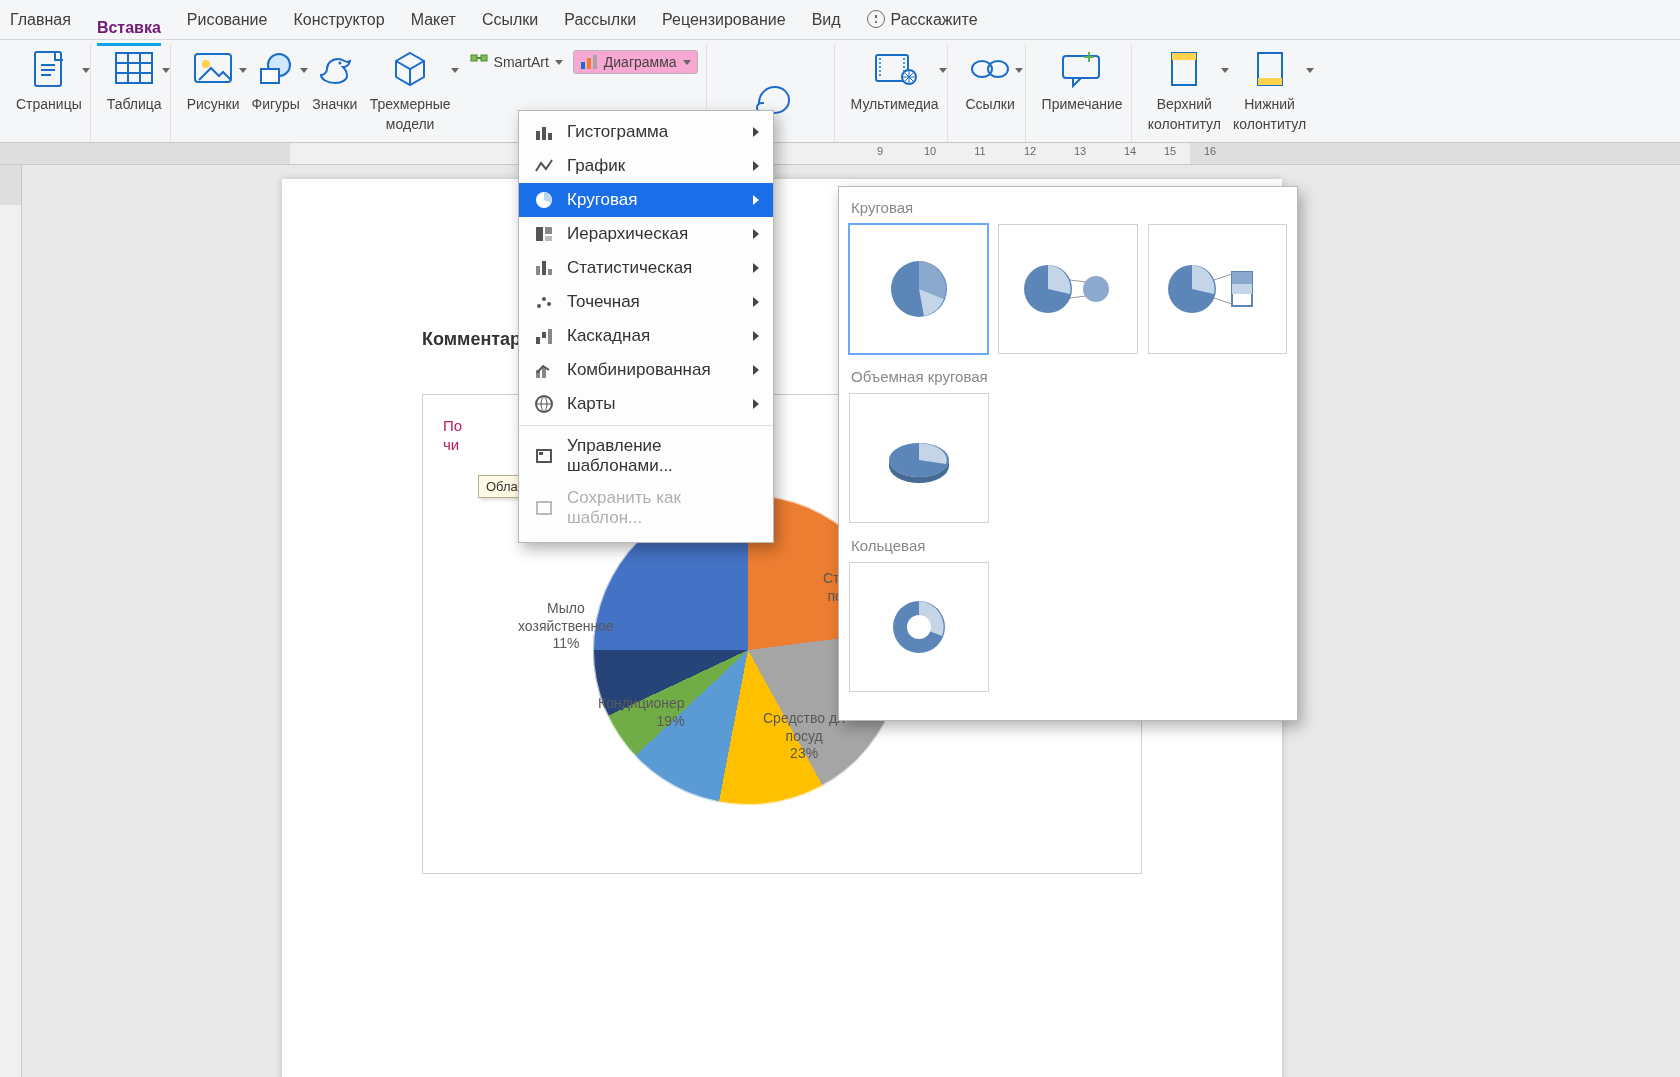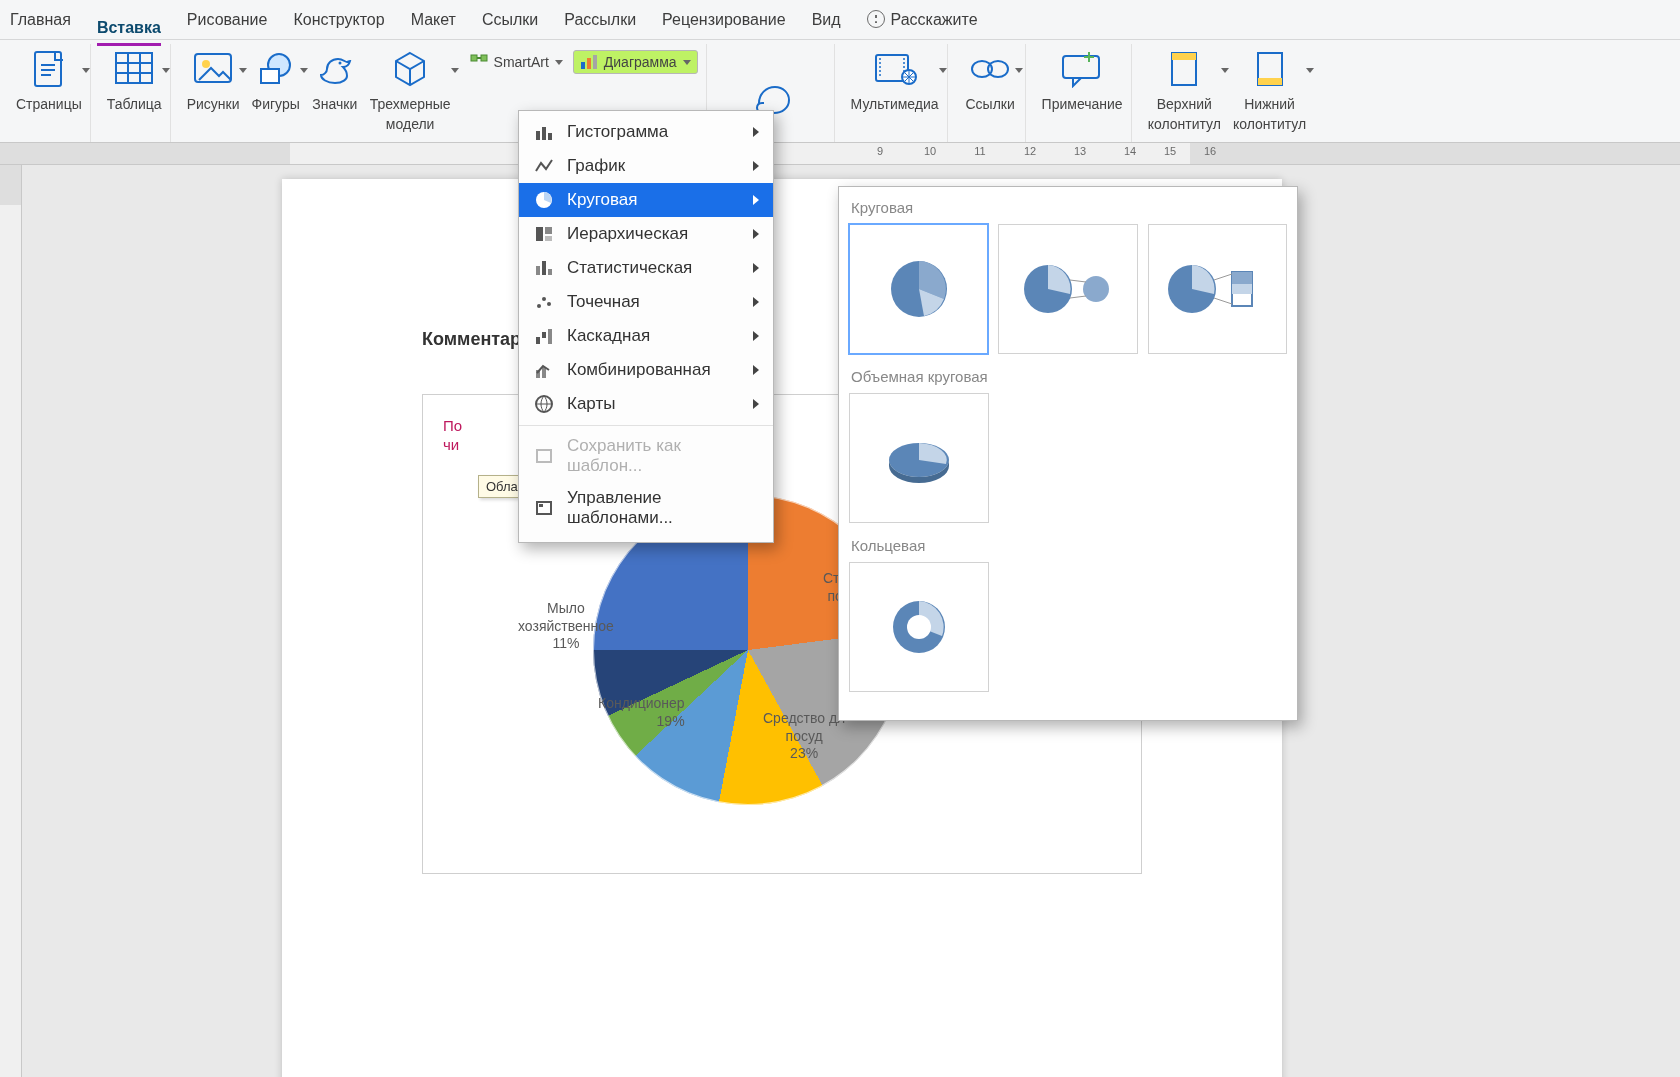--- a/index.html
+++ b/index.html
@@ -23,23 +23,23 @@
     background: #f5f6f7;
     border-bottom: 1px solid #d6d7d8;
   }
   .tab {
     font-size: 16px;
     color: #3d3d3d;
     cursor: default;
     padding: 6px 0;
   }
   .tab.active {
-    color: #0c4a6e;
+    color: #701a75;
     font-weight: 600;
-    border-bottom: 3px solid #a21caf;
+    border-bottom: 3px solid #0ea5e9;
     margin-top: 20px;
   }
   .tab.help::before {
     content: "";
     display: inline-block;
     width: 16px; height: 16px;
     margin-right: 6px;
     border: 1.4px solid #6b6b6b;
     border-radius: 50%;
     vertical-align: -3px;
@@ -82,21 +82,21 @@
   .ribbon-large-btn .caret {
     position:absolute; right:-8px; top:22px;
     width:0;height:0;border-left:4px solid transparent;border-right:4px solid transparent;border-top:5px solid #666;
   }
   .ribbon-group.illus { flex-direction: row; gap:12px; align-items:flex-start; }
   .ribbon-small-list { display:flex; flex-direction:row; gap:3px; padding-top:4px; }
   .ribbon-small-btn {
     display:flex; align-items:center; gap:6px;
     font-size:14px; color:#444; padding:2px 6px; border:1px solid transparent; border-radius:3px;
   }
-  .ribbon-small-btn.pressed { background:#bef264; border-color:#b7b7b7; }
+  .ribbon-small-btn.pressed { background:#f9a8d4; border-color:#b7b7b7; }
   .ribbon-small-btn .mini-caret { margin-left:auto; width:0;height:0;border-left:4px solid transparent;border-right:4px solid transparent;border-top:5px solid #666; }
   .ribbon-small-btn .glyph { width:18px;height:18px;display:flex;align-items:center;justify-content:center; }
 
   
   .hruler {
     position:relative;
     height:22px;
     background:#f0f0f0;
     border-bottom:1px solid #c8c8c8;
   }
@@ -556,36 +556,36 @@
     <span class="glyph">
         <svg width="20" height="20">
           <circle cx="10" cy="10" r="8" fill="none" stroke="#555" stroke-width="2"></circle>
           <path d="M2 10h16M10 2c4 4 4 12 0 16M10 2c-4 4-4 12 0 16" fill="none" stroke="#555" stroke-width="1"></path>
         </svg>
       </span>
     <span>Карты</span>
       <span class="sub-caret"></span>
   </div>
   <hr>
-  <div class="item disabled">
-    <span class="glyph">
-        <svg width="20" height="18">
-          <rect x="3" y="3" width="14" height="12" fill="none" stroke="#bbb" stroke-width="2"></rect>
-        </svg>
-      </span>
-    <span>Сохранить как шаблон...</span>
-  </div>
   <div class="item">
     <span class="glyph">
         <svg width="20" height="18">
           <rect x="3" y="3" width="14" height="12" fill="none" stroke="#555" stroke-width="2"></rect>
           <rect x="5" y="5" width="4" height="3" fill="#555"></rect>
         </svg>
       </span>
     <span>Управление шаблонами...</span>
+  </div>
+  <div class="item disabled">
+    <span class="glyph">
+        <svg width="20" height="18">
+          <rect x="3" y="3" width="14" height="12" fill="none" stroke="#bbb" stroke-width="2"></rect>
+        </svg>
+      </span>
+    <span>Сохранить как шаблон...</span>
   </div>
 </div>
 
 <div class="gallery">
   <div class="section-title">Круговая</div>
   <div class="row">
     <div class="thumb selected">
       <svg width="70" height="70">
           <circle cx="35" cy="35" r="28" fill="#5b86b7"></circle>
           <path d="M35 35 L35 7 A28 28 0 0 1 60 45 Z" fill="#8aa9cd"></path>

